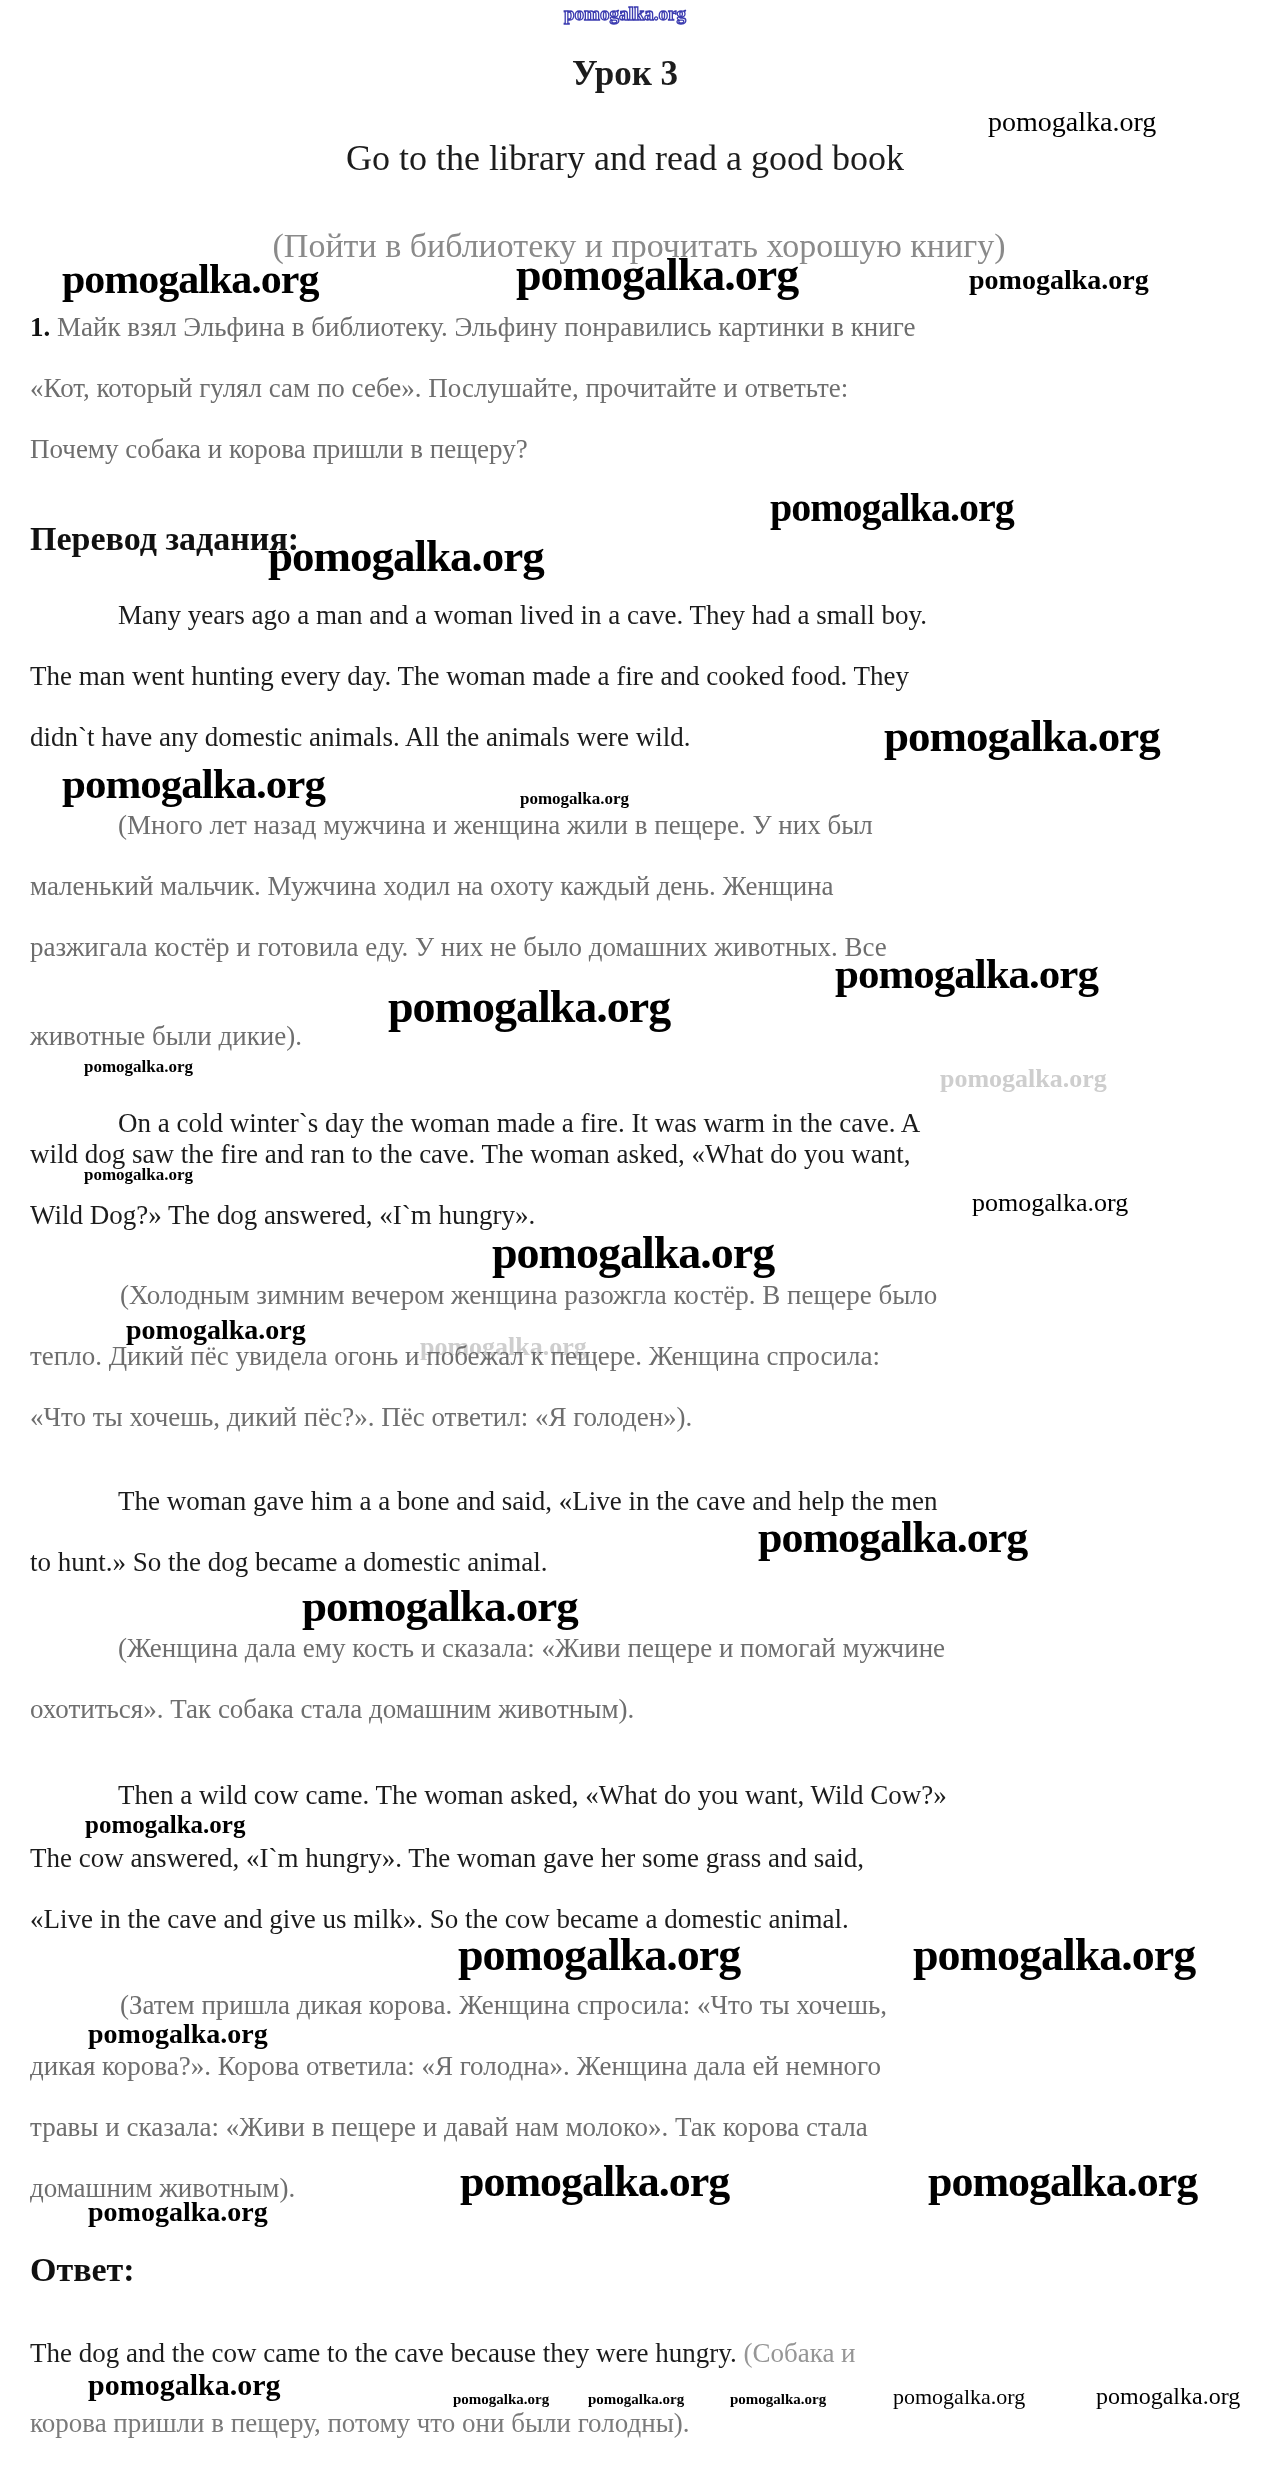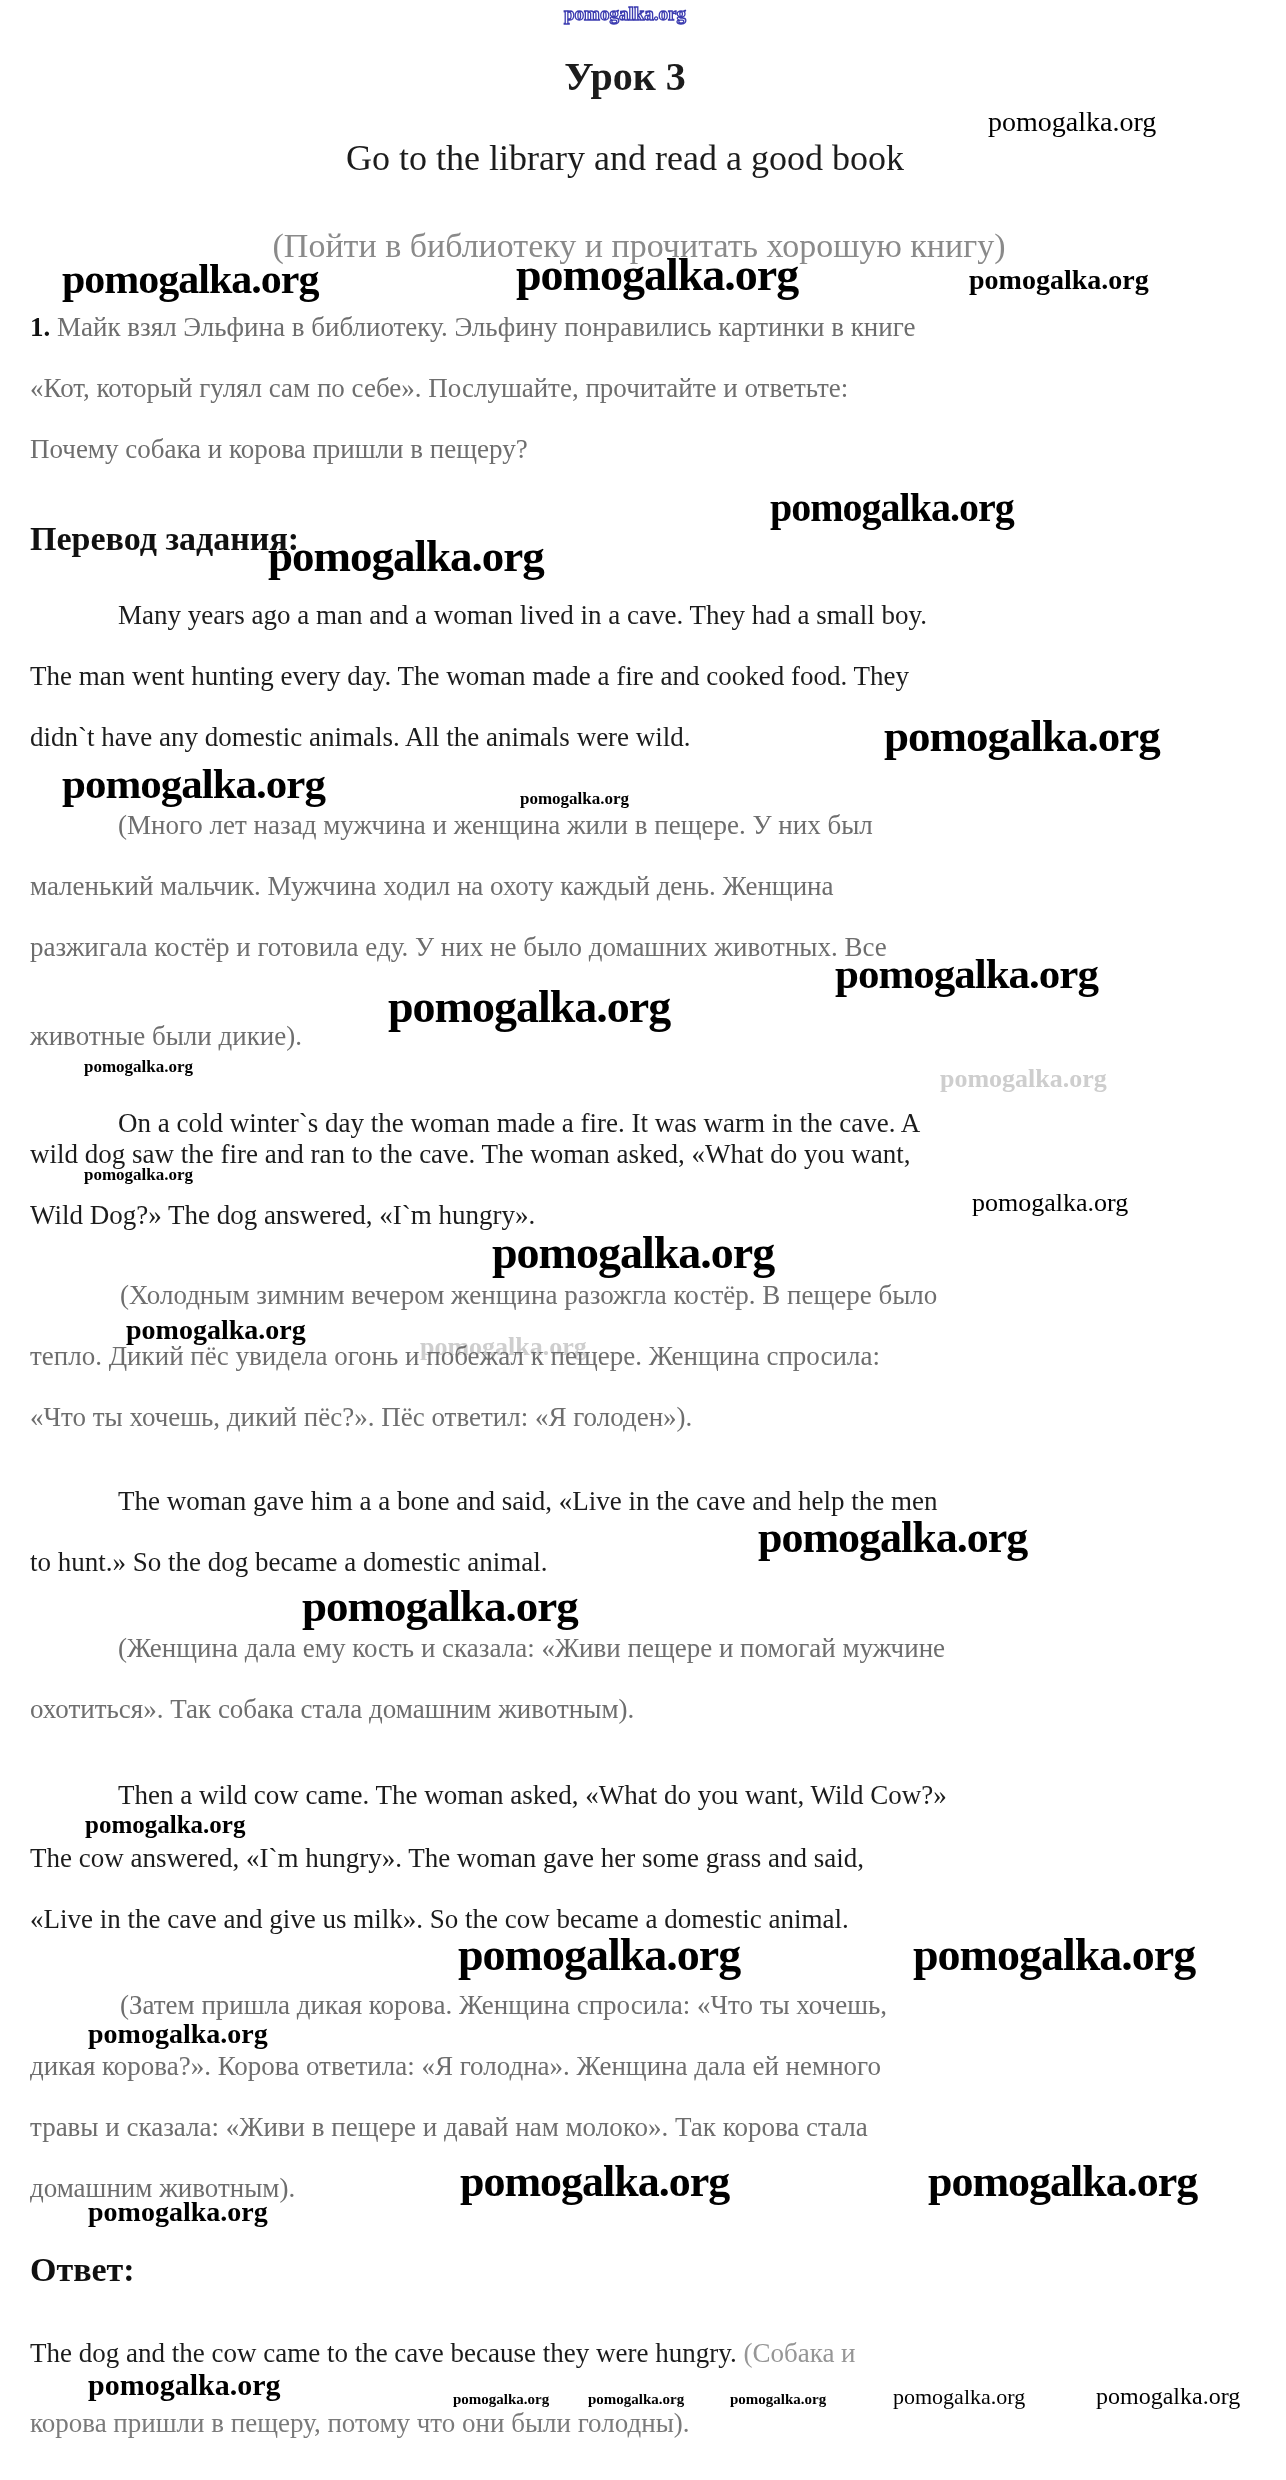--- a/index.html
+++ b/index.html
@@ -9,21 +9,21 @@
   
   .ln{
     position:absolute;
     font-family:"Liberation Serif","DejaVu Serif",serif;
     font-size:27px;line-height:1.15;
     color:#1c1c1c;white-space:nowrap;z-index:2;
   }
   .gray{color:#6e6e6e;}
   .bold{font-weight:700;}
   .center{left:0;width:1250px;text-align:center;}
-  .h-title{font-size:40px;font-weight:700;}
+  .h-title{font-size:35px;font-weight:700;}
   .h-sub{font-size:36px;}
   .h-subru{font-size:34px;color:#8a8a8a;padding-left:14px;}
   .heading{font-size:34px;font-weight:700;color:#111;}
 
   
   .wm{
     position:absolute;
     font-family:Liberation Serif, serif;
     font-weight:700;color:#000;white-space:nowrap;
     line-height:1;letter-spacing:-1px;z-index:1;

